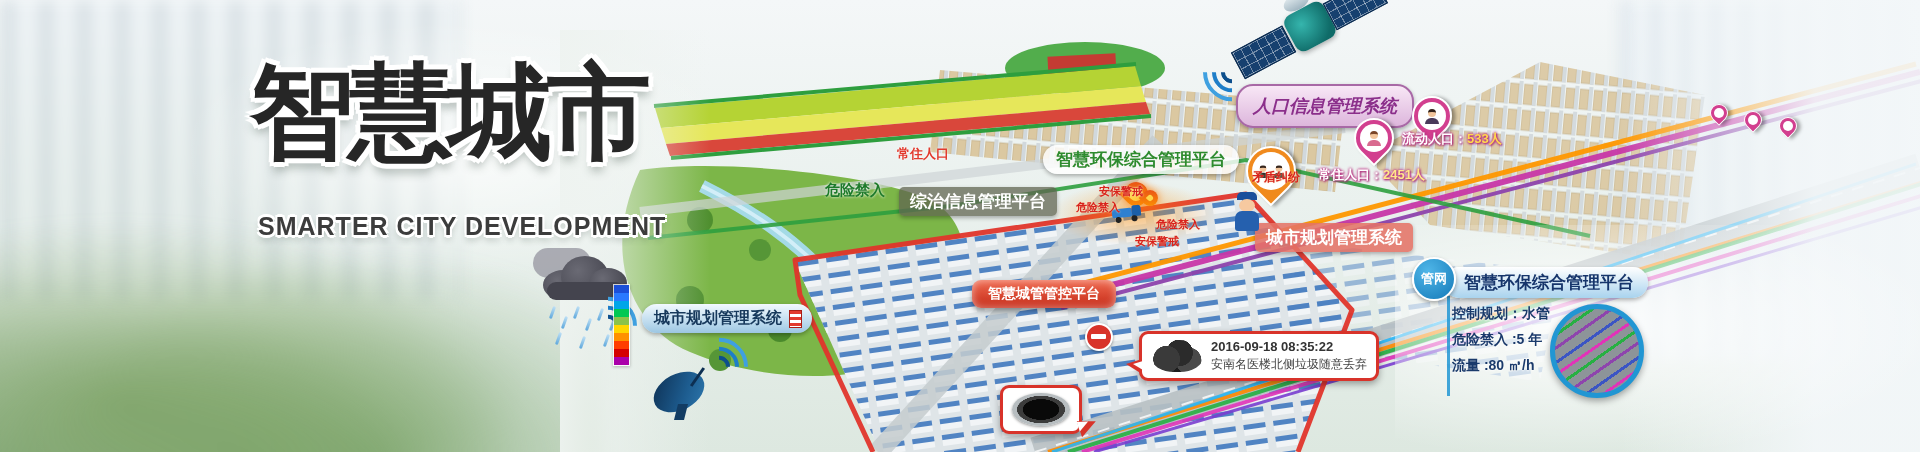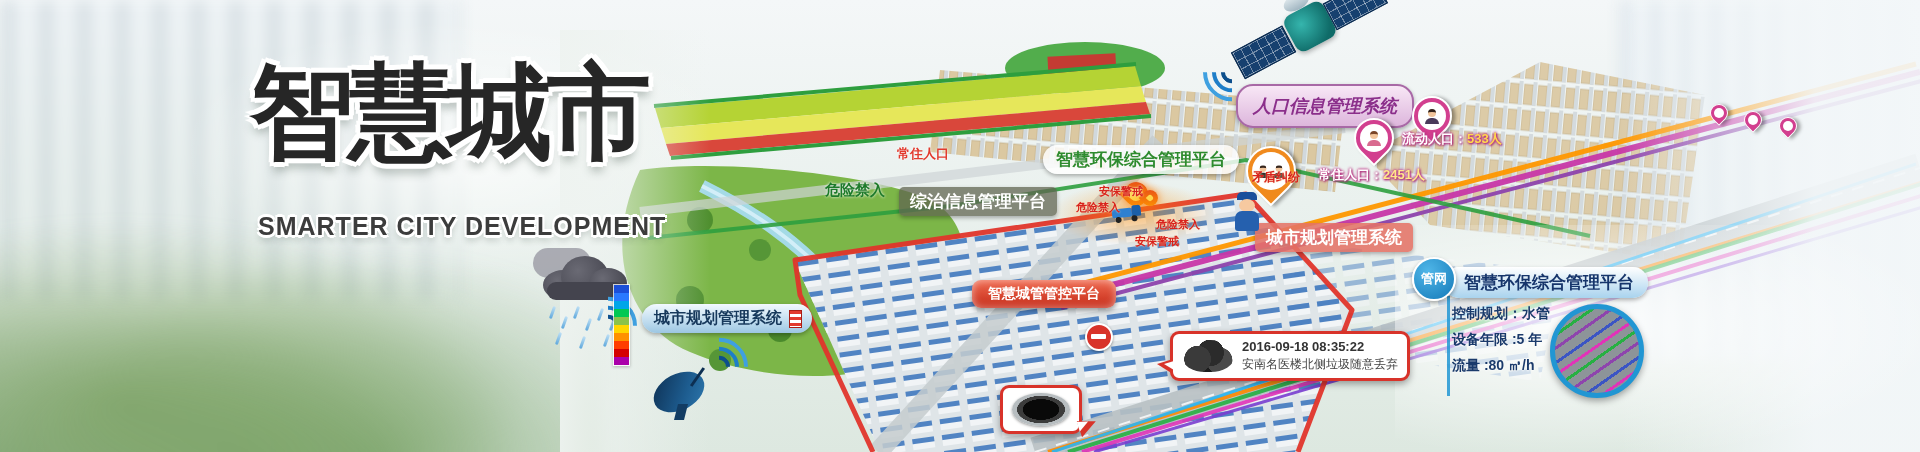--- a/index.html
+++ b/index.html
@@ -100,21 +100,21 @@
   
   .police{left:1234px;top:192px;z-index:6;width:26px;height:40px;}
   .police .cap{position:absolute;left:3px;top:0;width:20px;height:8px;background:#1a4f9c;border-radius:5px 5px 0 0;}
   .police .head{position:absolute;left:5px;top:7px;width:16px;height:13px;background:#f6c9a0;border-radius:50%;}
   .police .bodyp{position:absolute;left:1px;top:19px;width:24px;height:20px;background:#2560ae;border-radius:7px 7px 3px 3px;}
   
   .callout{z-index:7;display:flex;align-items:center;gap:8px;background:#fff;border:3px solid #d8332a;
     border-radius:9px;padding:5px 9px;box-shadow:0 3px 7px rgba(0,0,0,.35);}
   .callout .time{font-size:13px;font-weight:bold;color:#333;}
   .callout .desc{font-size:12px;color:#444;margin-top:2px;white-space:nowrap;}
-  .c1{left:1170px;top:331px;}
+  .c1{left:1139px;top:331px;}
   .c2{left:1000px;top:385px;}
   .tailL{position:absolute;left:-16px;bottom:4px;width:0;height:0;
     border-top:5px solid transparent;border-bottom:10px solid transparent;border-right:16px solid #d8332a;}
   .tailLw{position:absolute;left:-9px;bottom:8px;width:0;height:0;
     border-top:3px solid transparent;border-bottom:6px solid transparent;border-right:10px solid #fff;z-index:1;}
   .tailR{position:absolute;right:-18px;bottom:-4px;width:0;height:0;transform:rotate(-18deg);
     border-top:6px solid transparent;border-bottom:11px solid transparent;border-left:18px solid #d8332a;}
   .tailRw{position:absolute;right:-10px;bottom:1px;width:0;height:0;transform:rotate(-18deg);
     border-top:3px solid transparent;border-bottom:7px solid transparent;border-left:11px solid #fff;z-index:1;}
   .garbage{width:52px;height:32px;border-radius:45%;
@@ -329,21 +329,21 @@
 </div>
 <div class="abs callout c2">
   <div class="manhole"></div>
   <span class="tailR"></span>
     <span class="tailRw"></span>
 </div>
 
 <div class="abs pvline"></div>
 <div class="abs pinfo">
   <div>控制规划：水管</div>
-  <div>设备年限 :5 年</div>
+  <div>危险禁入 :5 年</div>
   <div>流量 :80 ㎥/h</div>
 </div>
 <div class="abs magnifier"></div>
 
 <div class="abs cloudwrap">
   <span class="cloud-back"></span>
   <span class="cloud"><span class="c c1"></span><span class="c c2"></span><span class="c c3"></span><span class="base"></span></span>
   <span class="rain">
     <i style="left:8px;top:52px;"></i><i style="left:20px;top:62px;"></i><i style="left:32px;top:52px;"></i>
     <i style="left:44px;top:64px;"></i><i style="left:56px;top:54px;"></i><i style="left:68px;top:64px;"></i>

